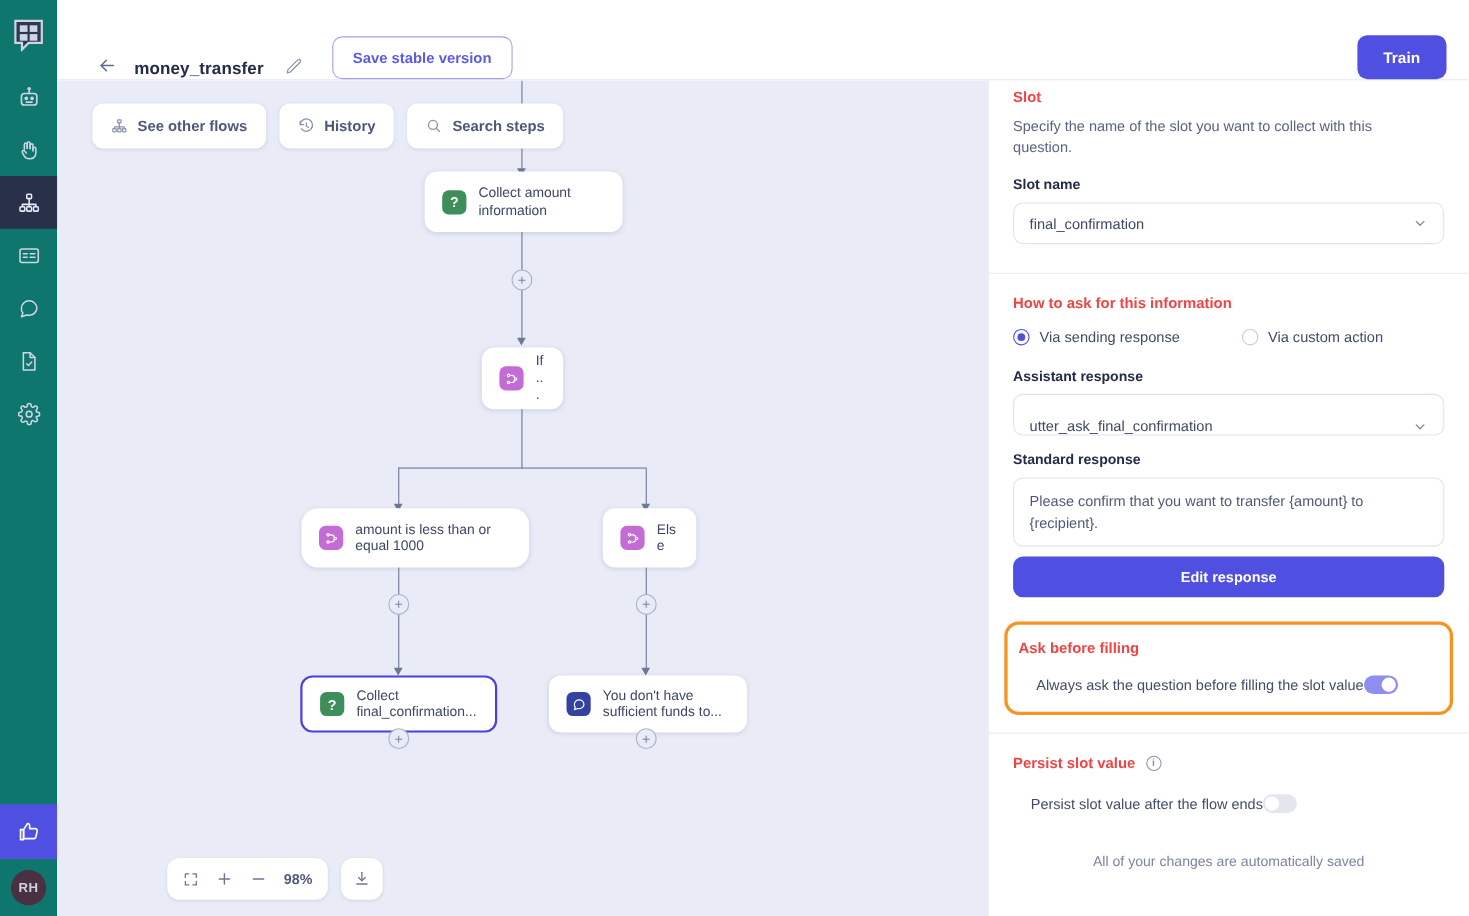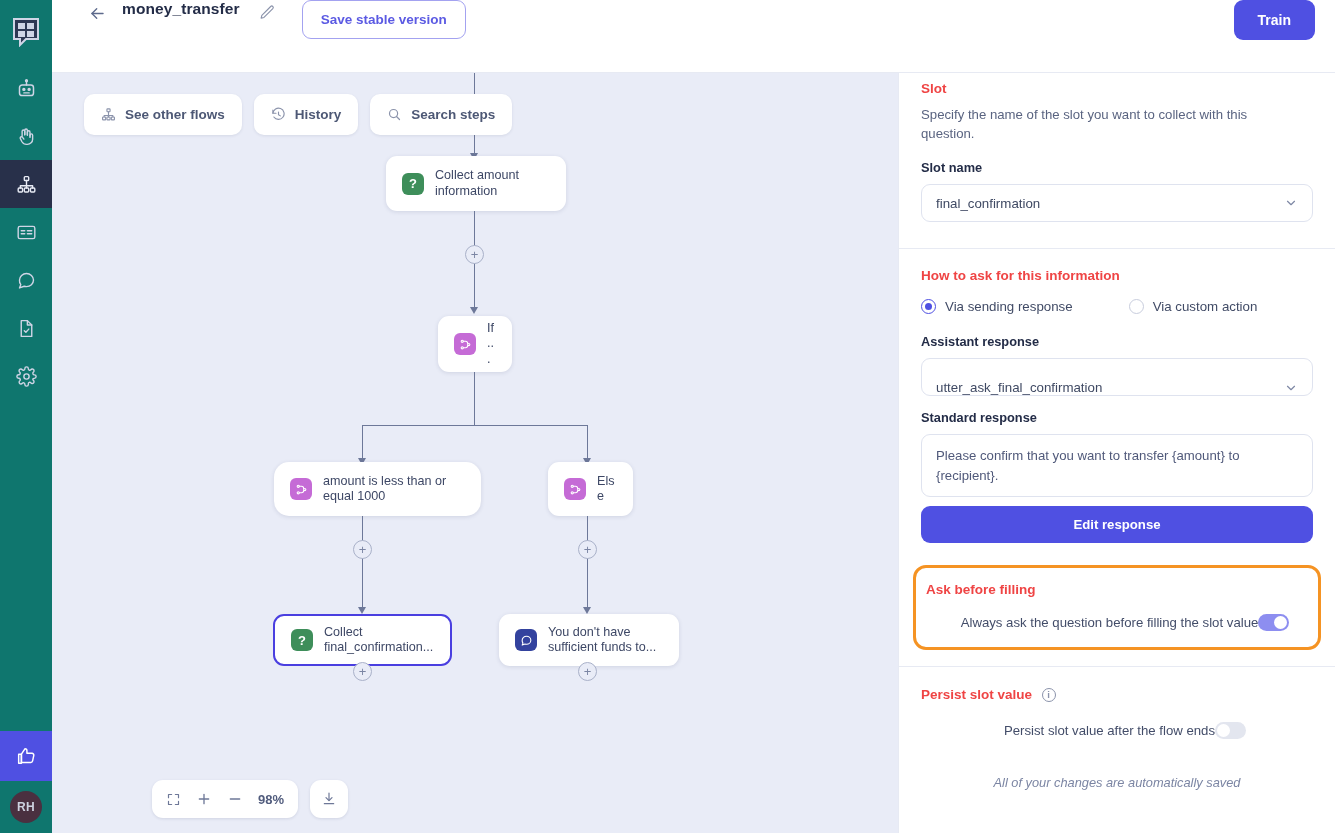--- a/index.html
+++ b/index.html
@@ -46,21 +46,21 @@
     display: flex; align-items: center; justify-content: center;
     letter-spacing: .4px;
     cursor: pointer;
   }
 
   
   .main { flex: 1 1 auto; display: flex; flex-direction: column; position: relative; }
 
   .topbar {
     height: 73px; background: #fff;
-    display: flex; align-items: flex-start;
+    display: flex; align-items: flex-end;
     border-bottom: 1px solid #e7eaf3;
     padding: 0 20px 0 32px;
     position: relative; z-index: 5;
   }
   .back-arrow {
     width: 26px; height: 26px; display: flex; align-items: center; justify-content: center;
     color: #5d6a8c; cursor: pointer; margin-right: 12px;
   }
   .flow-title {
     font-size: 15.5px; font-weight: bold; color: #232c47; letter-spacing: .1px;
@@ -204,41 +204,41 @@
   }
   .edit-resp {
     background: #4f50e2; color: #fff; border: none; border-radius: 9px;
     width: 100%; height: 37px; font-size: 13.2px; font-weight: bold;
     cursor: pointer; font-family: "Liberation Sans", sans-serif;
   }
   .hl-card {
     border: 3px solid #f59323; border-radius: 13px;
     margin: 0 14px; padding: 14px 10px 16px 10px;
   }
-  .toggle-row { display: flex; align-items: center; justify-content: center; margin-left: 16px; }
+  .toggle-row { display: flex; align-items: center; justify-content: flex-start; margin-left: 16px; }
   .toggle-txt { font-size: 13.2px; color: #434d69; }
   .toggle {
     width: 31px; height: 17px; border-radius: 9px; flex: 0 0 auto;
     position: relative; cursor: pointer; background: #e3e6ef;
   }
   .toggle.on { background: #8d8ef0; }
   .toggle .knob {
     position: absolute; top: 2px; left: 2px;
     width: 13px; height: 13px; border-radius: 50%; background: #fff;
     transition: none;
   }
   .toggle.on .knob { left: 16px; }
   .info-i {
     width: 14px; height: 14px; border-radius: 50%;
     border: 1.3px solid #8b93ab; color: #8b93ab;
     font-size: 9.5px; display: inline-flex; align-items: center; justify-content: center;
     font-weight: bold; cursor: pointer; margin-left: 5px; vertical-align: middle;
   }
   .autosave {
-    text-align: center; font-size: 12.8px; color: #7b85a3; font-style: italic;
+    text-align: center; font-size: 12.8px; color: #7b85a3;
   }
 </style>
 </head>
 <body>
 
 <div class="app">
 
   <div class="leftnav">
     <div class="logo-wrap">
       <svg width="28" height="30" viewBox="0 0 28 30" fill="none">

